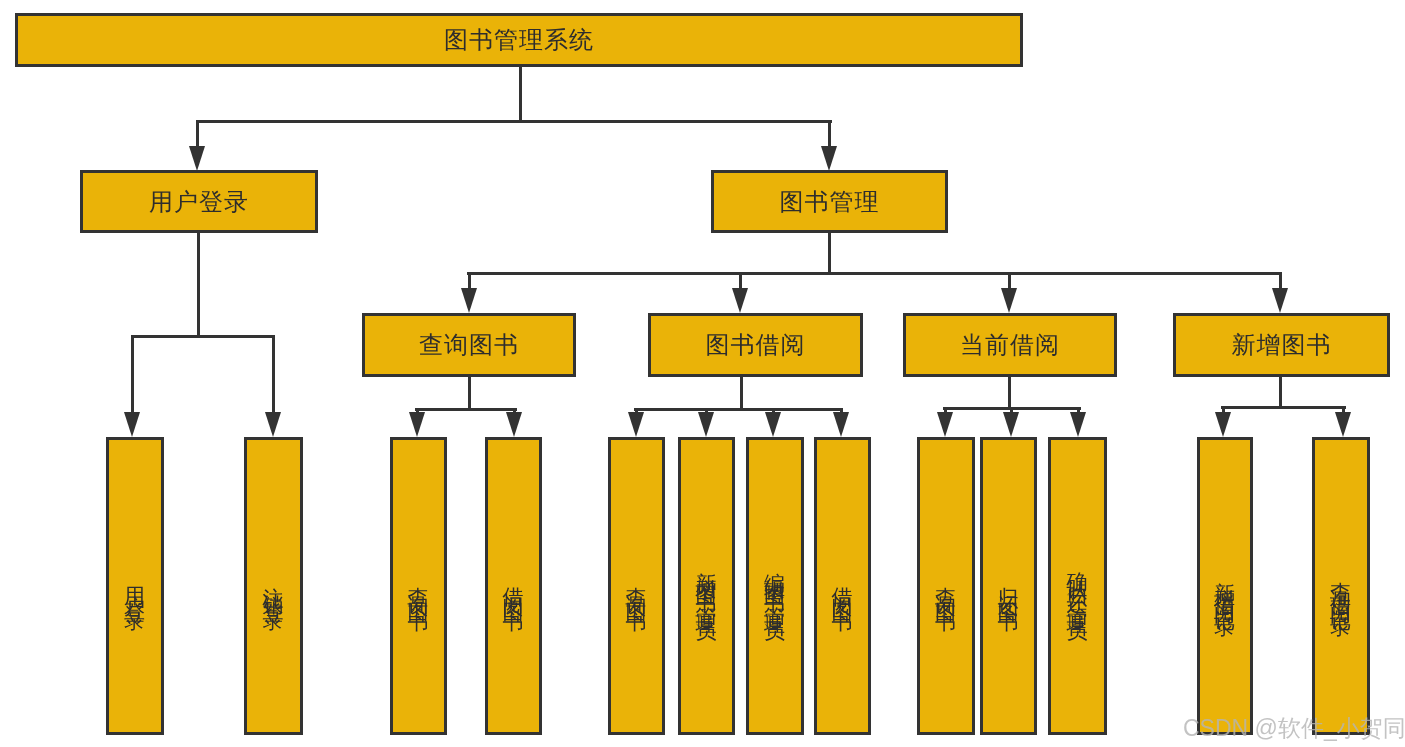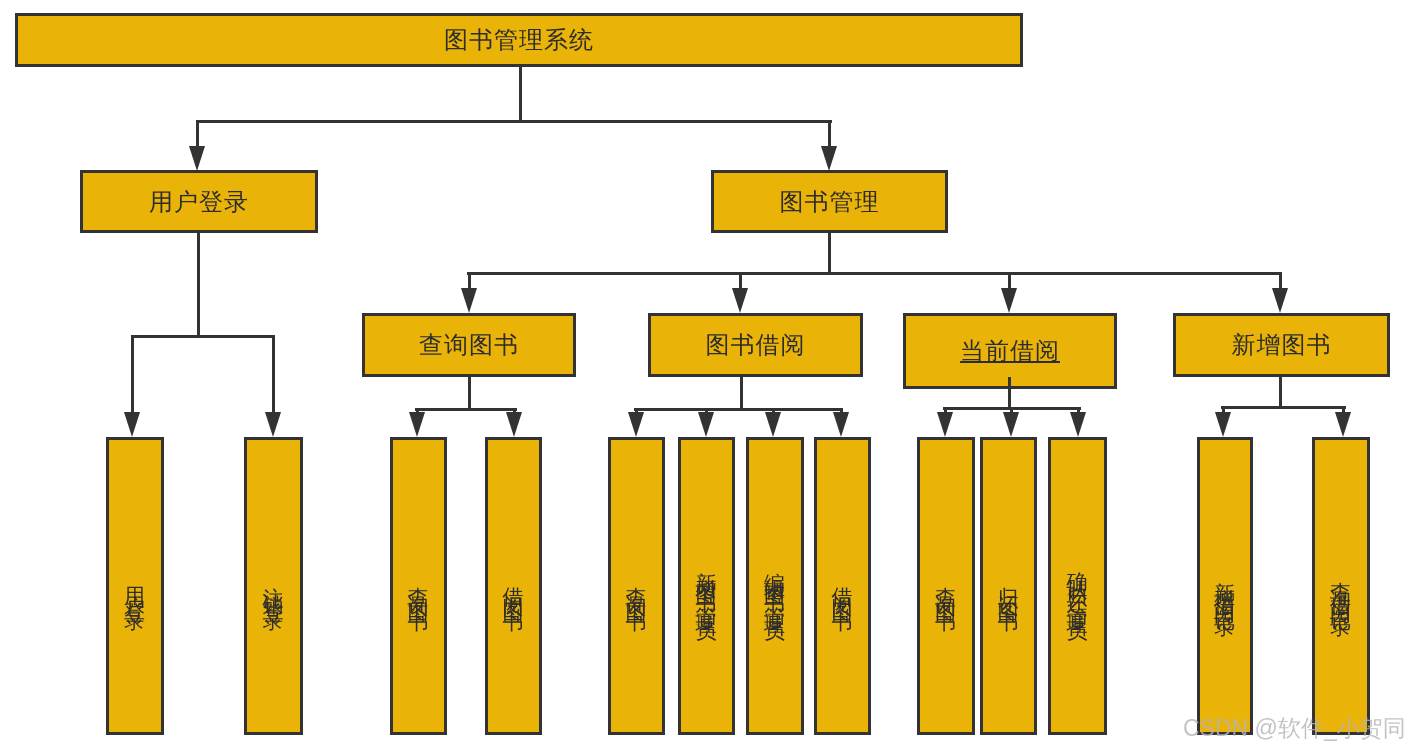--- a/index.html
+++ b/index.html
@@ -70,21 +70,21 @@
   <div class="arrow" style="left:1001px;top:288px;"></div>
   <div class="vline" style="left:1279px;top:272px;height:20px;"></div>
   <div class="arrow" style="left:1272px;top:288px;"></div>
 
   <div class="box" style="left:362px;top:313px;width:214px;height:64px;">
     <span class="hlabel">查询图书</span>
   </div>
   <div class="box" style="left:632px;top:313px;width:215px;height:64px;margin-left:16px;">
     <span class="hlabel">图书借阅</span>
   </div>
-  <div class="box" style="left:903px;top:313px;width:214px;height:76px;text-decoration:underline;">
+  <div class="box" style="left:903px;top:313px;width:214px;height:64px;">
     <span class="hlabel">当前借阅</span>
   </div>
   <div class="box" style="left:1173px;top:313px;width:217px;height:64px;">
     <span class="hlabel">新增图书</span>
   </div>
 
   <div class="vline" style="left:468px;top:377px;height:33px;"></div>
   <div class="hline" style="left:415px;top:408px;width:102px;"></div>
   <div class="vline" style="left:416px;top:408px;height:10px;"></div>
   <div class="arrow" style="left:409px;top:412px;"></div>

